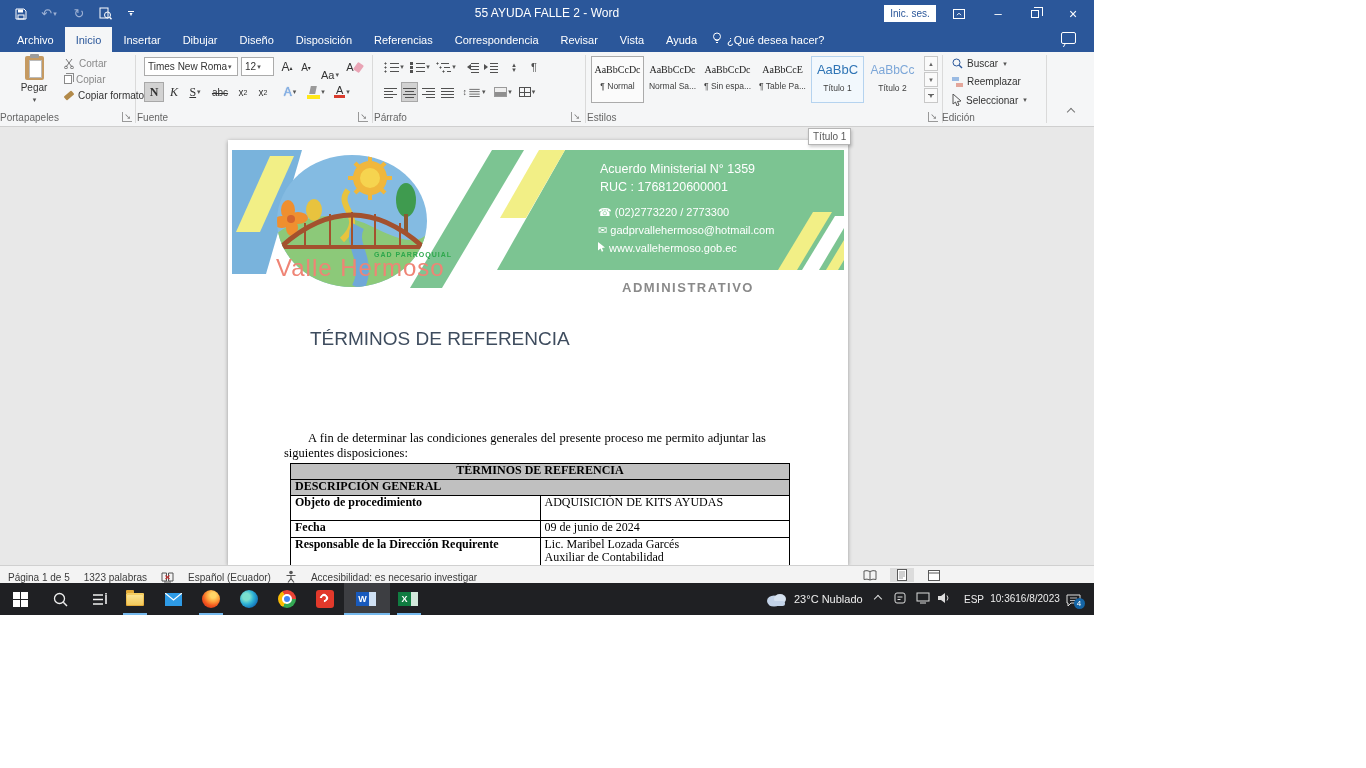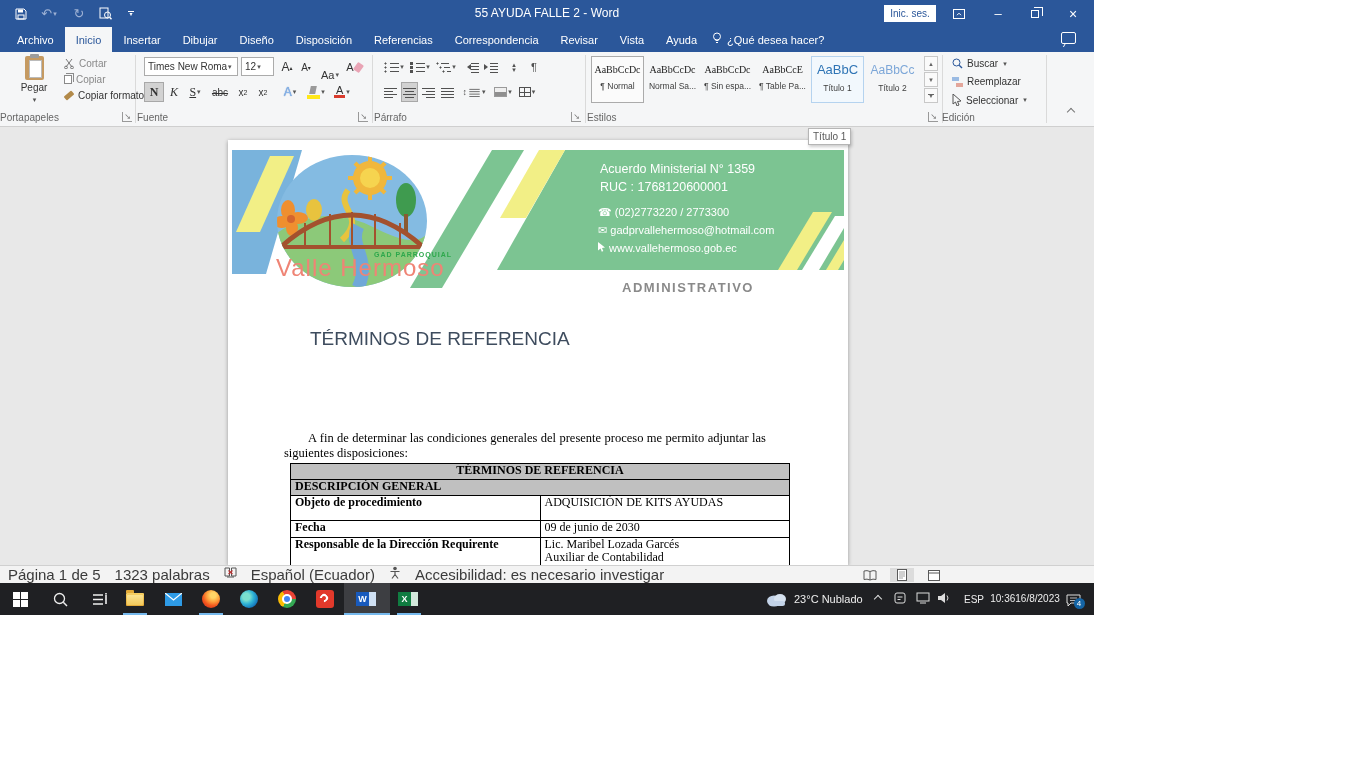--- a/index.html
+++ b/index.html
@@ -56,21 +56,21 @@
 
 .canvas{position:absolute;left:0;top:127px;width:1094px;height:438px;background:#e8e8e8;overflow:hidden}
 .page{position:absolute;left:228px;top:13px;width:620px;height:425px;background:#fff;overflow:hidden;box-shadow:0 1px 4px rgba(0,0,0,.35)}
 .tooltip{position:absolute;left:808px;top:1px;min-width:40px;height:17px;background:#fff;border:1px solid #b5b5b5;box-shadow:1px 2px 3px rgba(0,0,0,.2);font-size:10px;color:#595959;display:flex;align-items:center;justify-content:center;padding:0 4px;z-index:5}
 .lh-txt{position:absolute;color:#fff;font-size:11px;white-space:nowrap}
 .doc-serif{font-family:"Liberation Serif",serif}
 .dtable{border-collapse:collapse;width:500px;font-family:"Liberation Serif",serif;font-size:12px;color:#000;table-layout:fixed}
 .dtable td{border:1px solid #000;padding:0 4px;vertical-align:top;line-height:13px}
 .gray{background:#c0c0c0}
 
-.status{position:absolute;left:0;top:565px;width:1094px;height:18px;background:#f3f3f3;border-top:1px solid #d0d0d0;font-size:15px;color:#3b3b3b;display:flex;align-items:flex-start}
+.status{position:absolute;left:0;top:565px;width:1094px;height:18px;background:#f3f3f3;border-top:1px solid #d0d0d0;font-size:10px;color:#3b3b3b;display:flex;align-items:flex-end}
 .st{margin-right:14px;white-space:nowrap;display:flex;align-items:center;gap:4px}
 .viewic{position:absolute;top:2px;width:24px;height:14px;display:flex;align-items:center;justify-content:center}
 
 .taskbar{position:absolute;left:0;top:583px;width:1094px;height:32px;background:#1f2023;color:#eee}
 .tslot{position:absolute;top:0;height:32px;display:flex;align-items:center;justify-content:center}
 .uline{position:absolute;bottom:0;left:50%;transform:translateX(-50%);width:24px;height:2px;background:#76b9ed}
 .word-active{background:#3d3e42}
 .word-active .uline{width:100%}
 .tile{width:13px;height:14px;color:#fff;font-size:9px;font-weight:bold;display:flex;align-items:center;justify-content:center;position:relative;z-index:1}
 .pagebit{position:absolute;left:10px;top:2px;width:10px;height:14px}
@@ -433,21 +433,21 @@
             </tr>
         <tr>
               <td colspan="2" class="gray" style="font-weight:bold;height:16px">DESCRIPCIÓN GENERAL</td>
             </tr>
         <tr>
           <td style="width:165px;font-weight:bold;height:25px">Objeto de procedimiento</td>
           <td>ADQUISICIÓN DE KITS AYUDAS</td>
         </tr>
         <tr>
           <td style="font-weight:bold;height:17px">Fecha</td>
-          <td>09 de junio de 2030</td>
+          <td>09 de junio de 2024</td>
         </tr>
         <tr>
           <td style="font-weight:bold;height:40px;text-align:justify">Responsable de la Dirección Requirente</td>
           <td>
             <span style="display:block">Lic. Maribel Lozada Garcés</span>
             <span style="display:block;font-weight:normal">Auxiliar de Contabilidad</span>
           </td>
         </tr>
       </tbody>
         </table>

